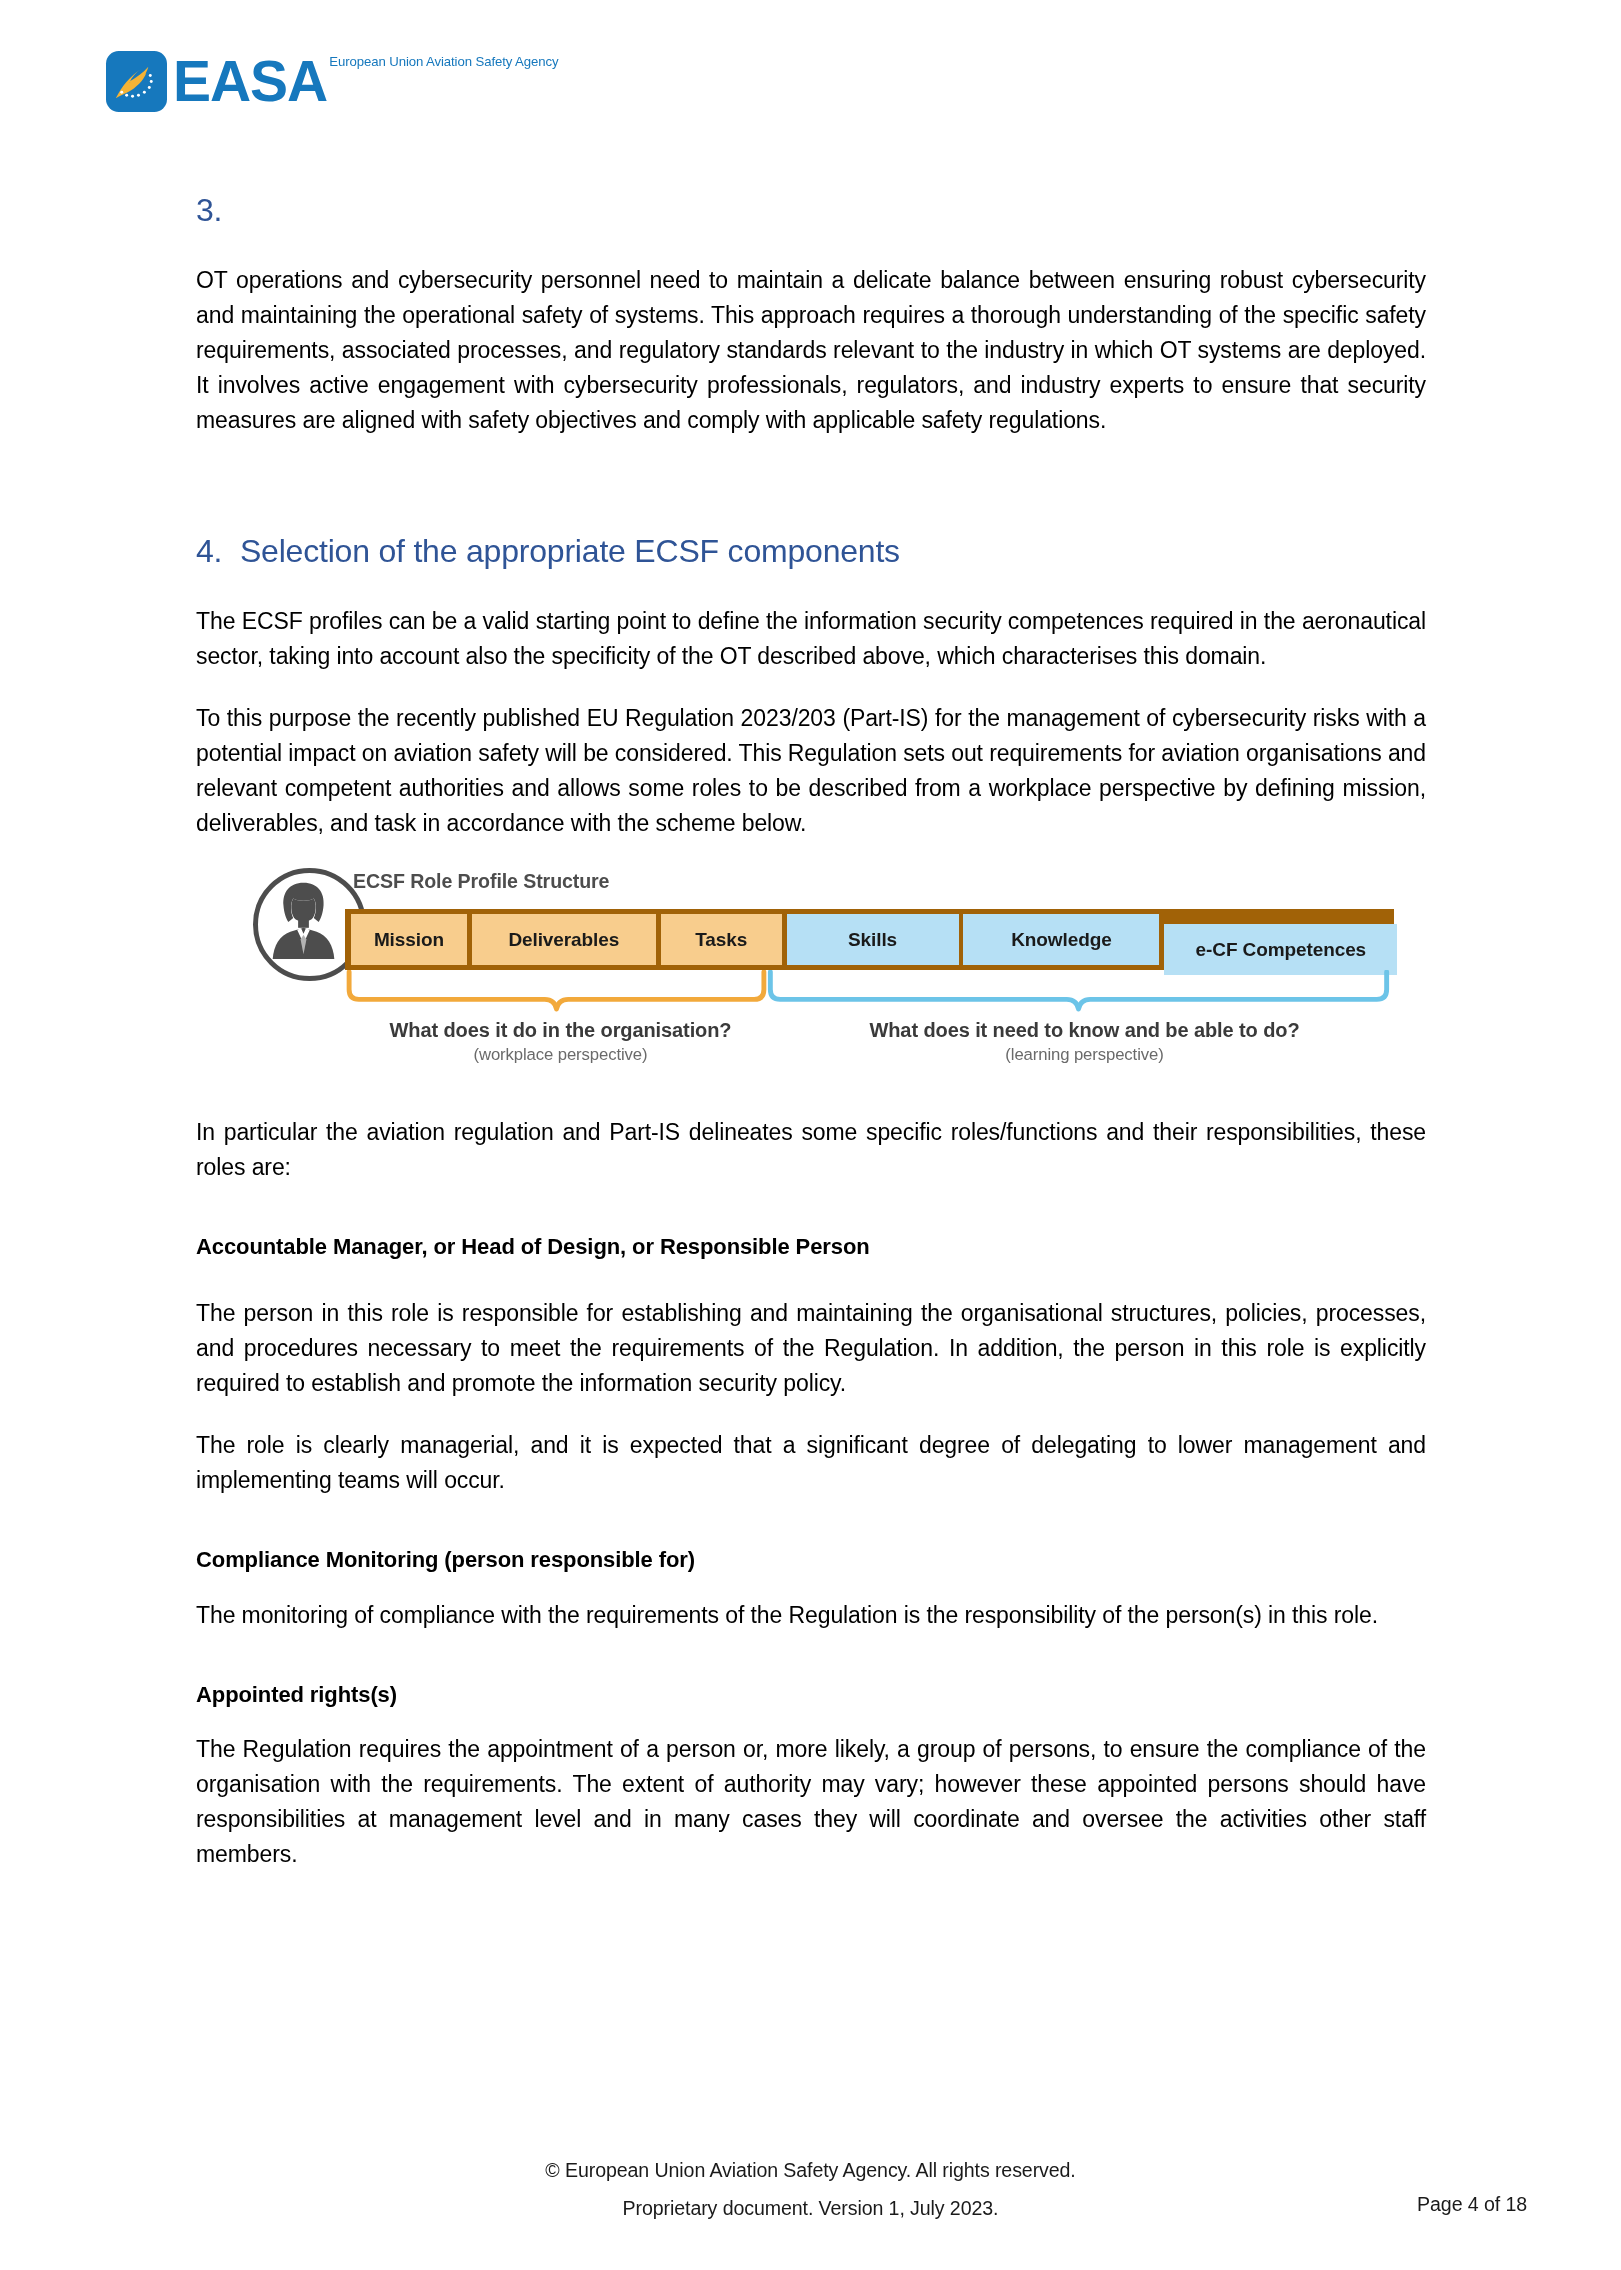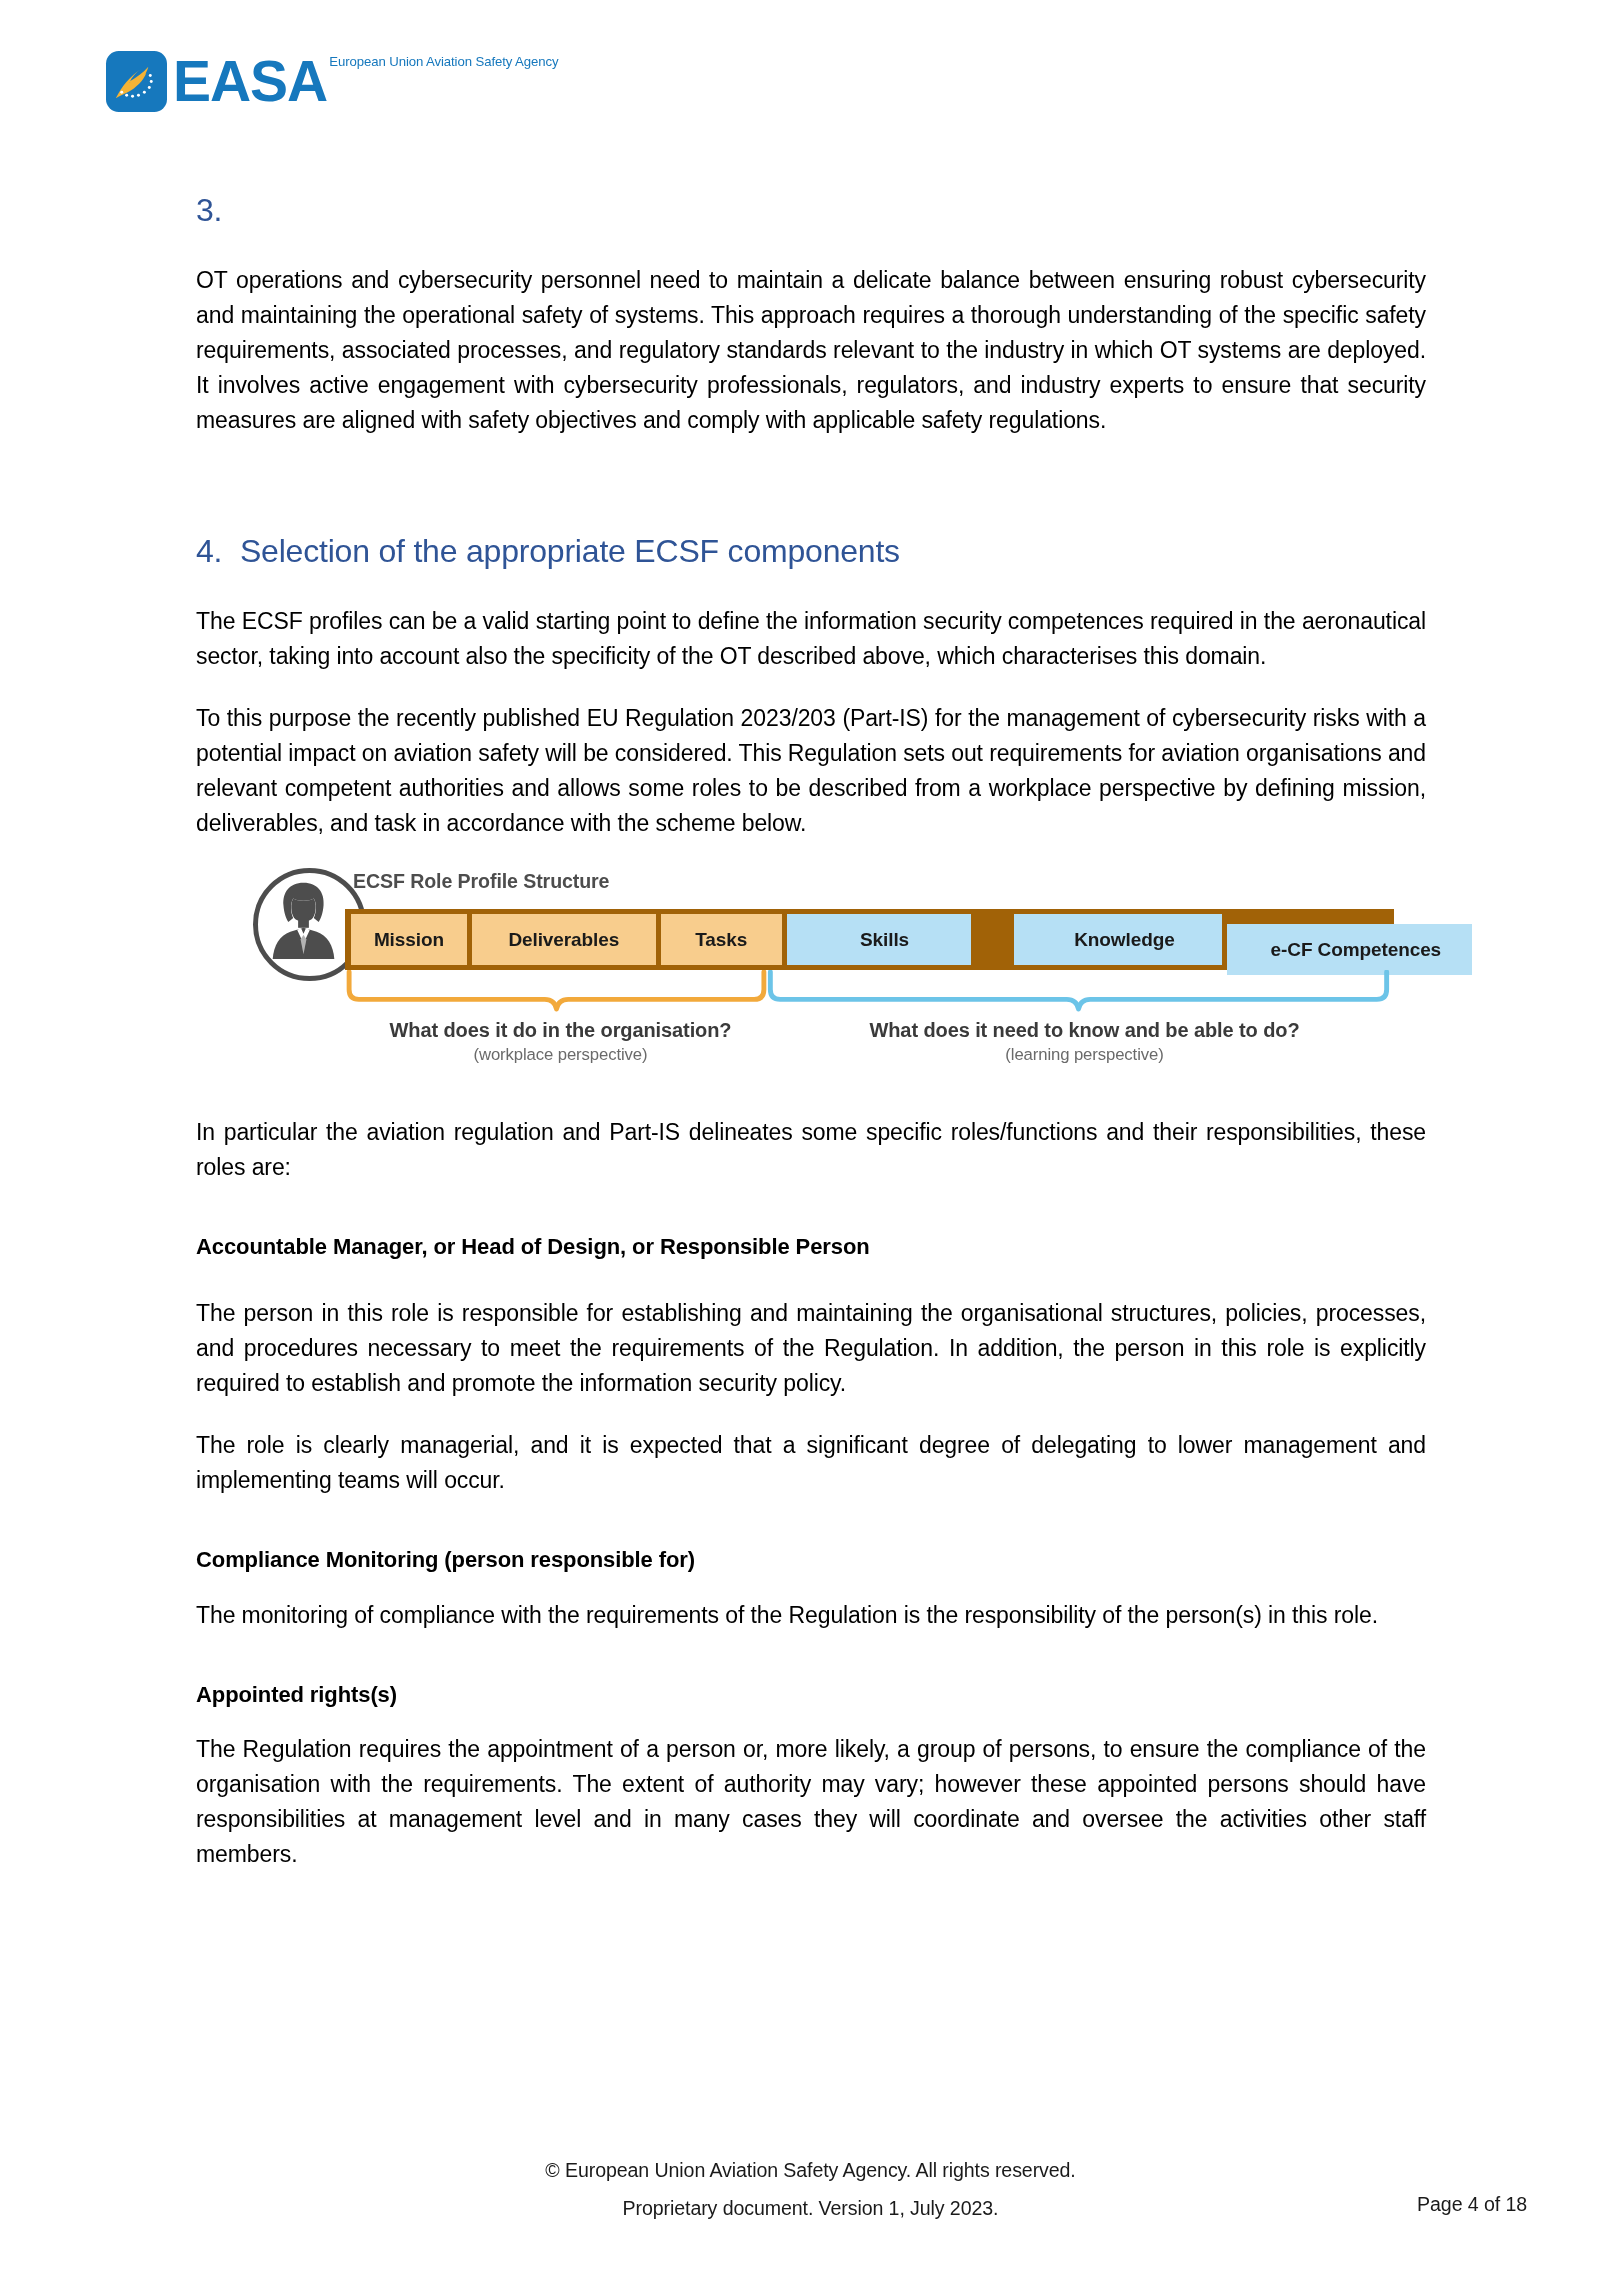--- a/index.html
+++ b/index.html
@@ -97,26 +97,26 @@
     padding:4.9px 5.9px;box-sizing:border-box;
     gap:4.9px;
   }
   .cell{
     height:100%;
     display:flex;align-items:center;justify-content:center;
     font-size:19px;font-weight:700;color:#1a1a1a;
     letter-spacing:-0.1px;white-space:nowrap;
   }
   .cell.orange{background:#f8cd8d;}
-  .cell.blue{background:#b6e0f5;padding-left:12px;}
+  .cell.blue{background:#b6e0f5;}
   .c-mission{flex:0 0 116px;}
   .c-deliv{flex:0 0 184px;}
   .c-tasks{flex:0 0 121px;}
   .c-skills{flex:0 0 172px;}
-  .c-knowledge{flex:0 0 196px;margin-left:39px;}
+  .c-knowledge{flex:0 0 196px;}
   .c-ecf{flex:0 0 233px;margin-top:20px;}
 
   .brace{position:absolute;top:102px;}
   .brace.left{left:98px;}
   .brace.right{left:519px;}
 
   .cap{
     position:absolute;top:149px;
     text-align:center;
     line-height:1.3;

